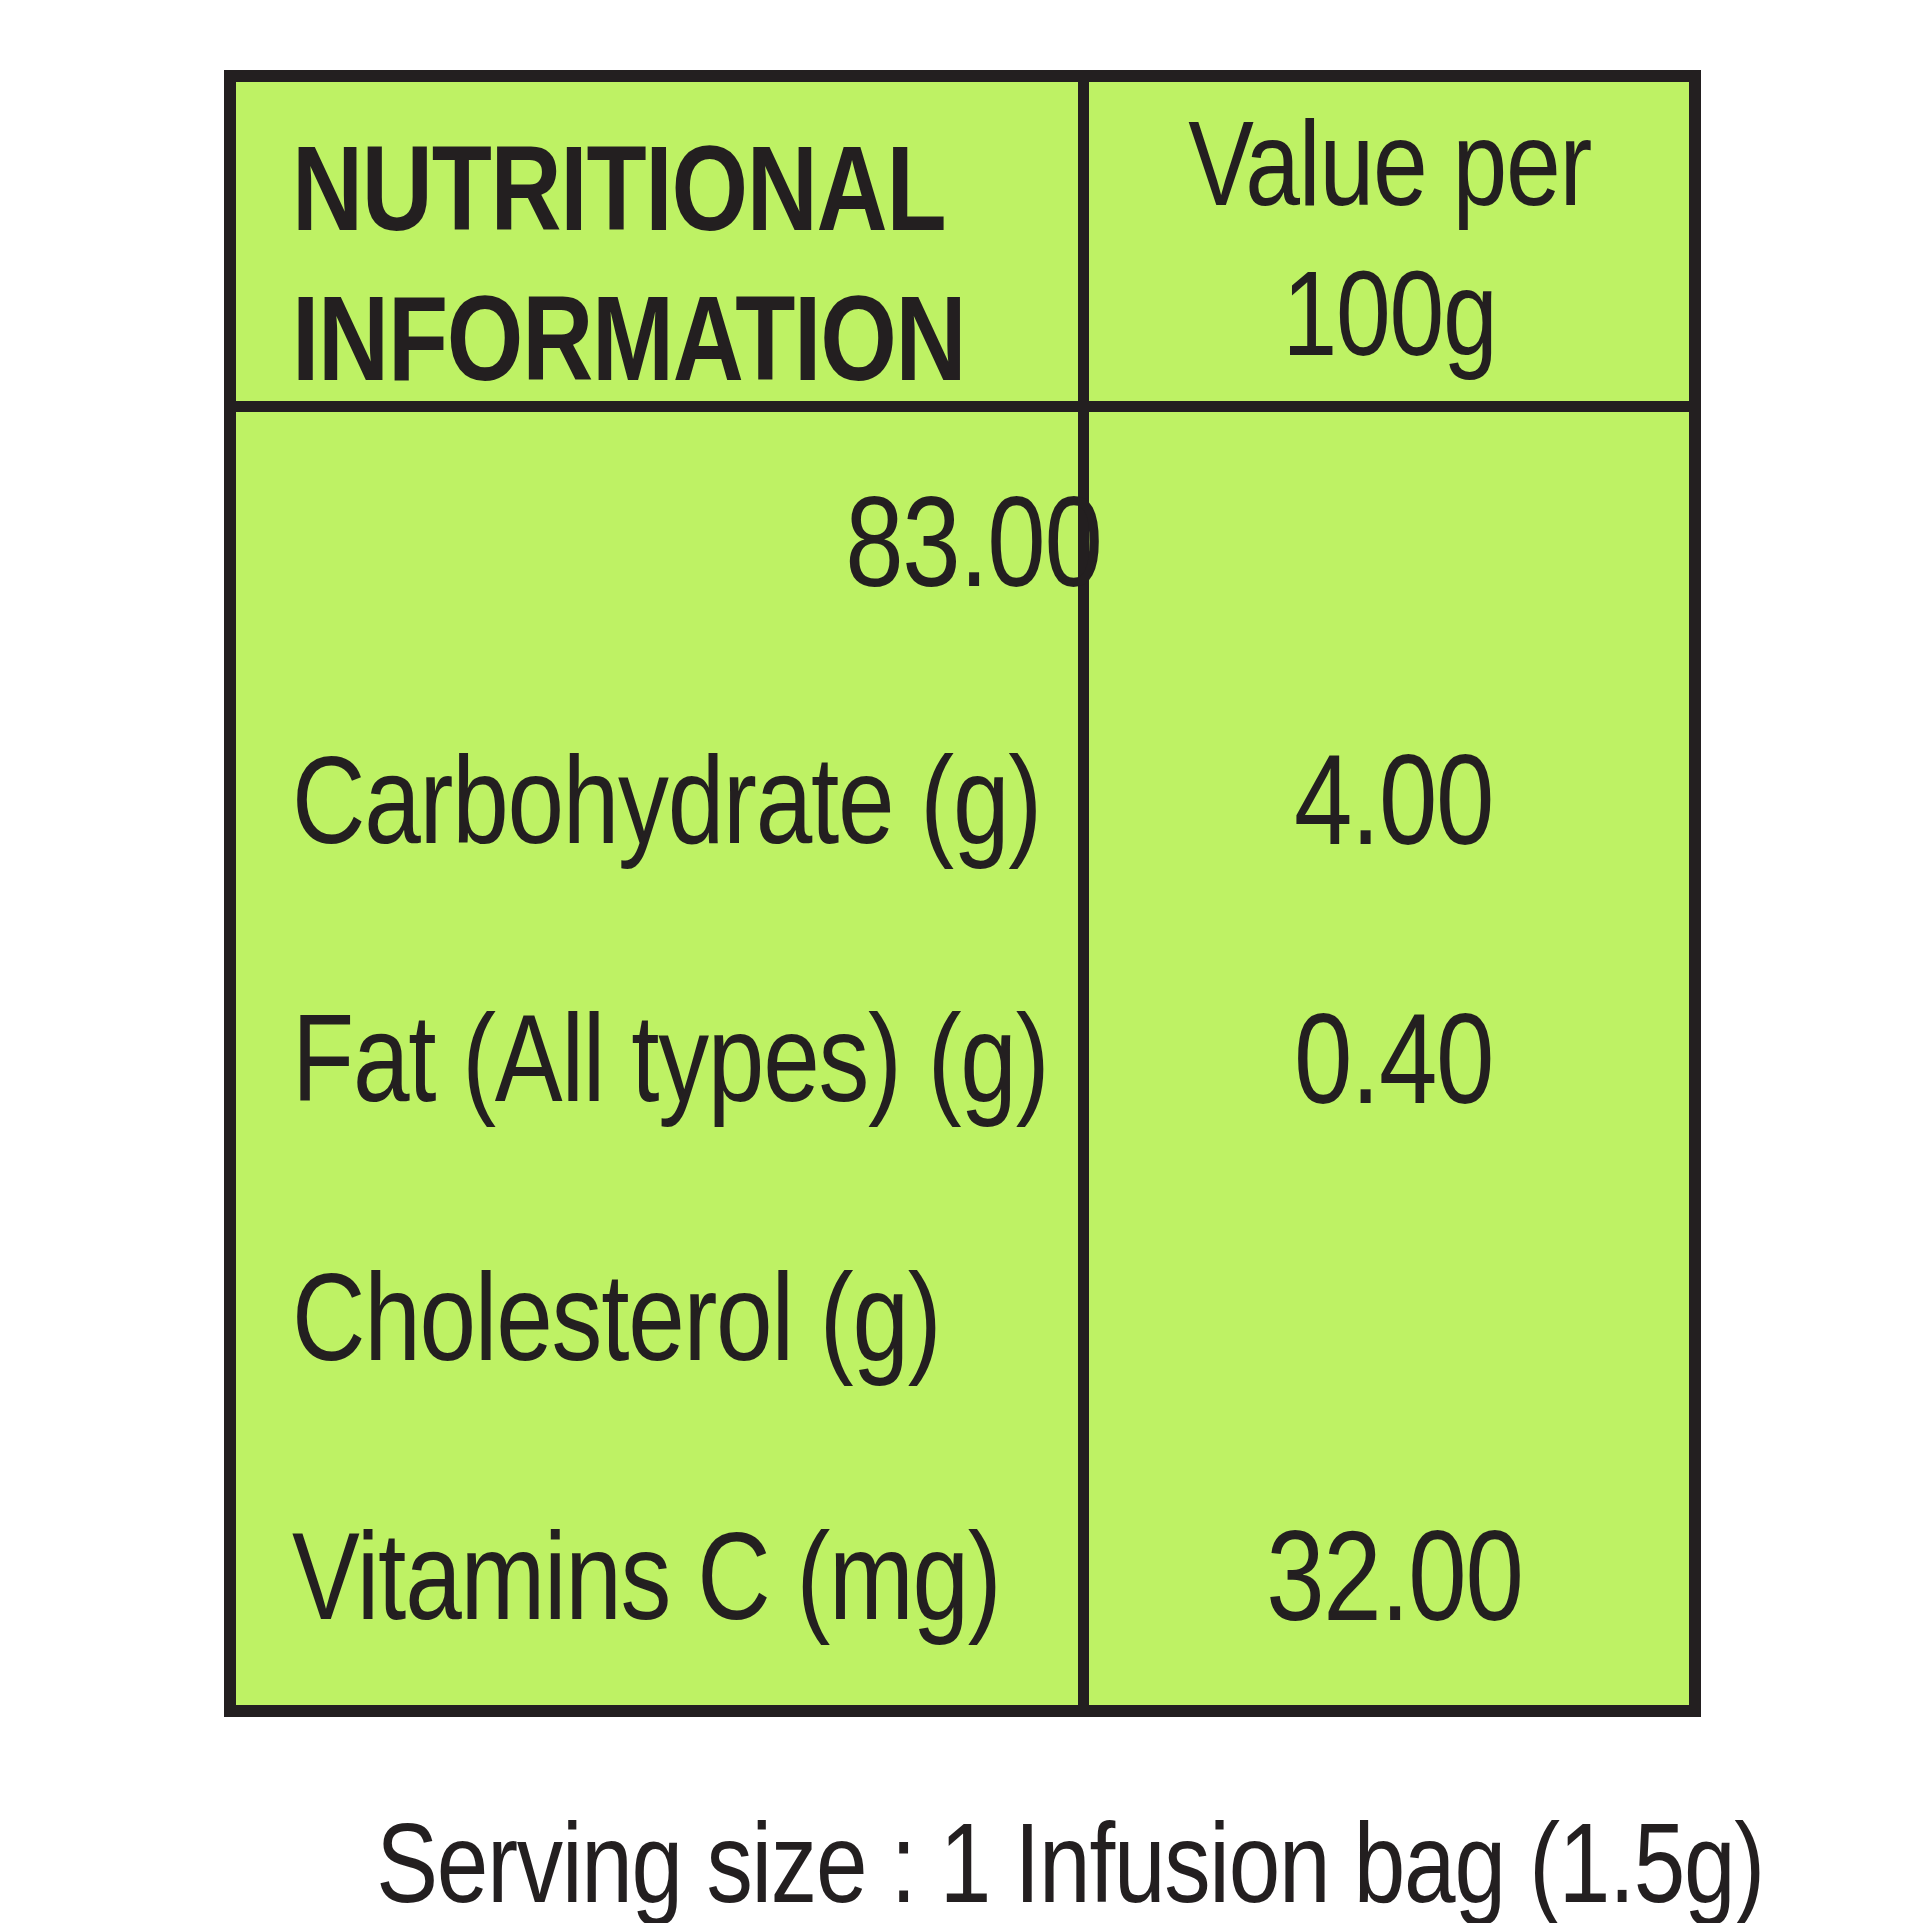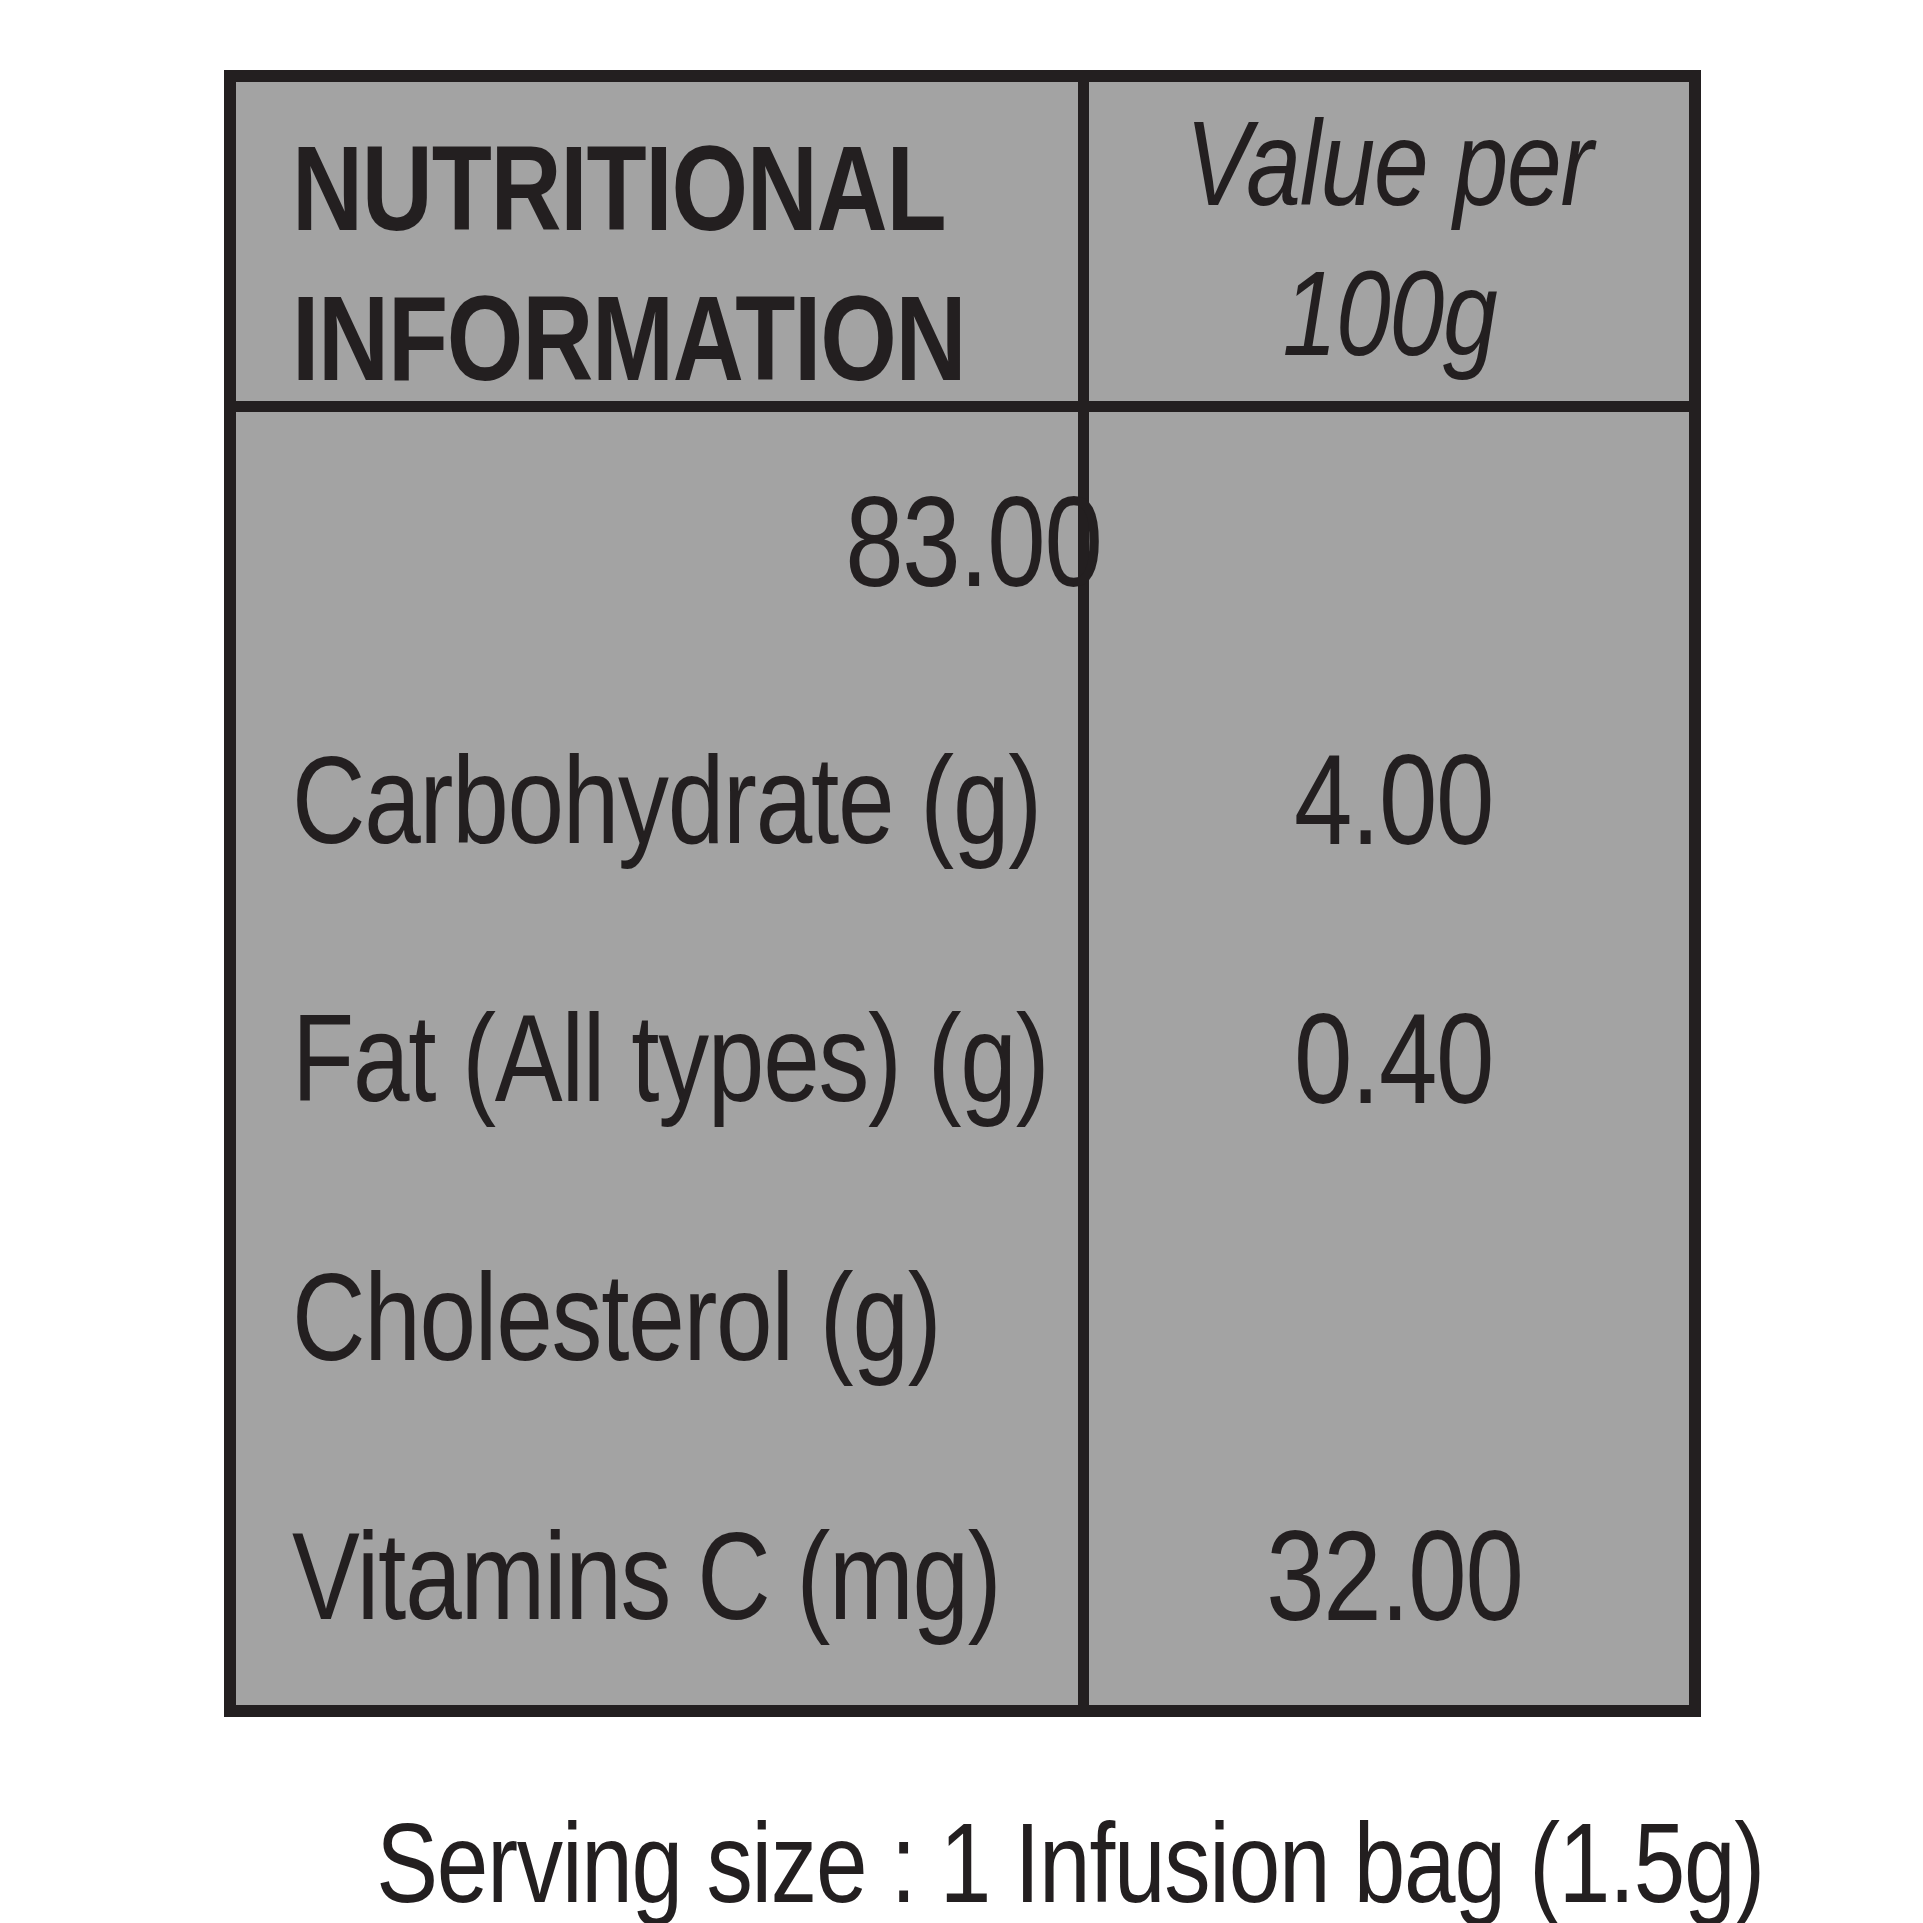--- a/index.html
+++ b/index.html
@@ -18,21 +18,21 @@
   .nutri-table {
     position: absolute;
     left: 224px;
     top: 70px;
     width: 1477px;
     height: 1647px;
     border: 12px solid #231f20;
     box-sizing: border-box;
     display: flex;
     flex-direction: column;
-    background: #a3a3a3;
+    background: #bef264;
   }
   
   .vdivider {
     position: absolute;
     left: 842px;
     top: 0;
     bottom: 0;
     width: 11.3px;
     background: #231f20;
   }
@@ -55,21 +55,20 @@
   .rcell {
     flex: 1;
     margin-left: 11.3px;
     text-align: center;
   }
   .header-left {
     padding-top: 31px;
   }
   .header-right {
     padding-top: 6px;
-    font-style: italic;
   }
   .hline {
     font-size: 120px;
     line-height: 150px;
   }
   .header-left .hline {
     font-weight: 700;
   }
   .label-text {
     font-size: 124px;

